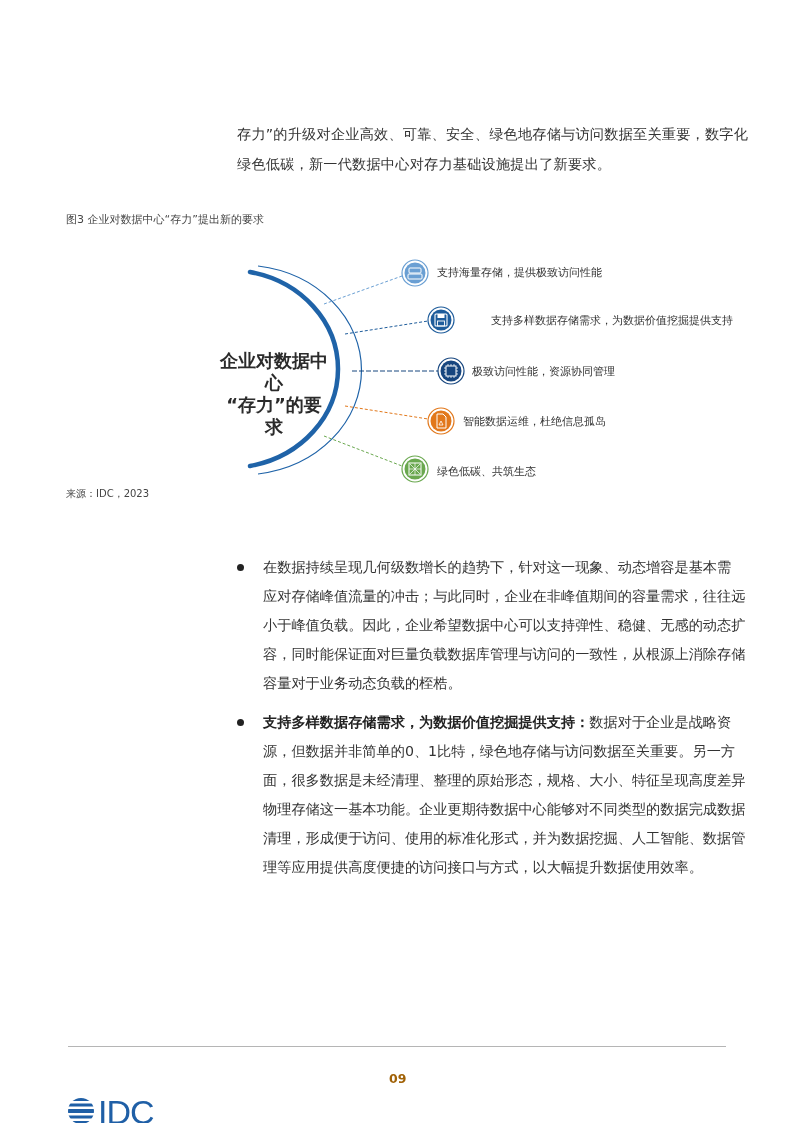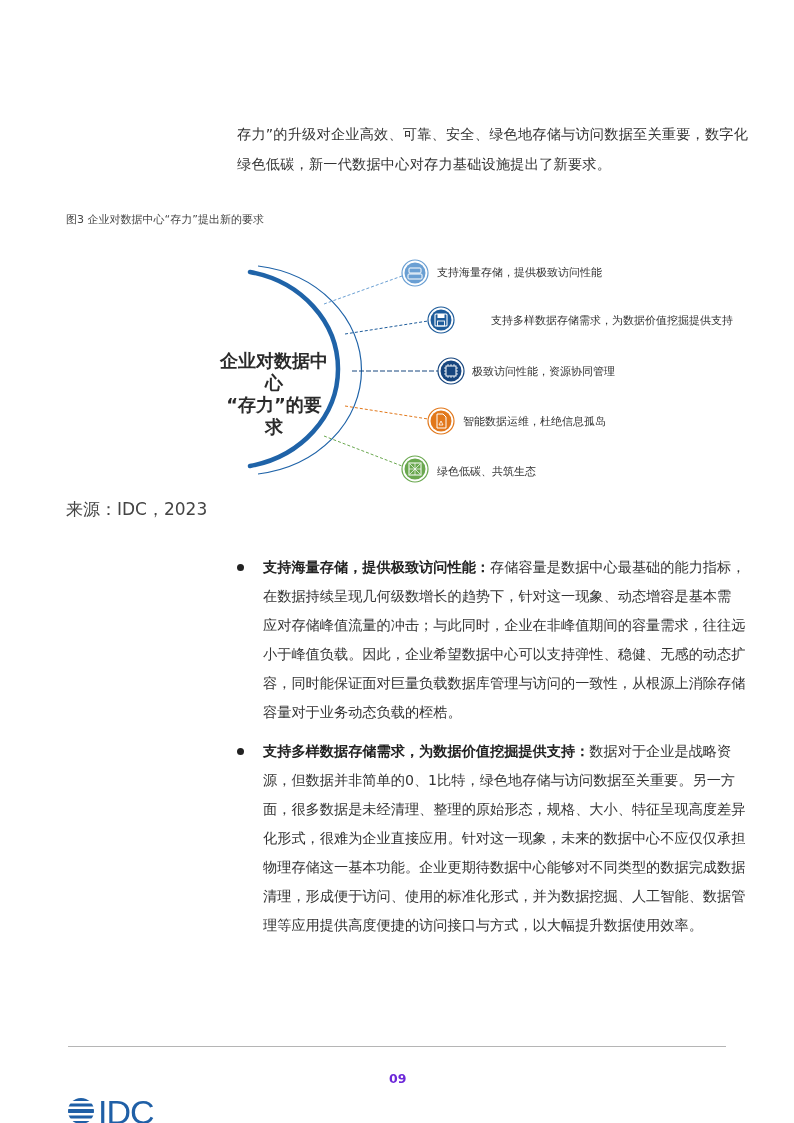--- a/index.html
+++ b/index.html
@@ -2,35 +2,35 @@
 <html><head>
 <meta charset="utf-8">
 <style>
   html, body { margin:0; padding:0; background:#ffffff; }
   body { width:794px; height:1123px; position:relative; overflow:hidden;
          font-family:"DejaVu Sans", "Liberation Sans", sans-serif; color:#333; }
   .intro { position:absolute; left:237px; top:119px; width:500px; font-size:14.2px;
            line-height:30px; color:#333; letter-spacing:0.2px; }
   .intro div { white-space:nowrap; }
   .caption { position:absolute; left:66px; top:212px; font-size:11px; color:#444; }
-  .source { position:absolute; left:66px; top:498px; font-size:17px; color:#444; }
+  .source { position:absolute; left:66px; top:487px; font-size:10px; color:#444; }
   .diagram { position:absolute; left:0; top:0; width:794px; height:520px; }
   .center-title { position:absolute; left:218px; top:350px; width:112px; text-align:center;
                   font-size:18px; font-weight:bold; color:#2b2b2b; line-height:22px; }
   .item-label { position:absolute; font-size:11px; color:#333; white-space:nowrap; }
   .bullets { position:absolute; left:237px; top:553px; width:500px; }
   .bullet { position:relative; padding-left:26px; font-size:14.2px; line-height:29px;
             color:#333; margin-bottom:10px; }
   .bullet .dot { position:absolute; left:0; top:11px; width:7px; height:7px; border-radius:50%;
                  background:#222; }
   .bullet .line { white-space:nowrap; }
   .bullet b { color:#222; }
   .footer-rule { position:absolute; left:68px; top:1046px; width:658px; height:1px; background:#b5b5b5; }
   .logo { position:absolute; left:68px; top:1062px; width:100px; height:34px;margin-top:32px; }
-  .page-num { position:absolute; left:389px; top:1071px; font-size:12.5px; font-weight:bold; color:#6d28d9; }
+  .page-num { position:absolute; left:389px; top:1071px; font-size:12.5px; font-weight:bold; color:#a16207; }
 </style>
 </head>
 <body>
 
 <div class="intro">
   <div>存力”的升级对企业高效、可靠、安全、绿色地存储与访问数据至关重要，数字化</div>
   <div>绿色低碳，新一代数据中心对存力基础设施提出了新要求。</div>
 </div>
 
 <div class="caption">图3 企业对数据中心“存力”提出新的要求</div>
@@ -94,33 +94,31 @@
   <div class="item-label" style="left:472px; top:364px;">极致访问性能，资源协同管理</div>
   <div class="item-label" style="left:463px; top:414px;">智能数据运维，杜绝信息孤岛</div>
   <div class="item-label" style="left:437px; top:464px;">绿色低碳、共筑生态</div>
 </div>
 
 <div class="source">来源：IDC，2023</div>
 
 <div class="bullets">
   <div class="bullet">
     <span class="dot"></span>
-    <div class="line"><b>支持海量存储，提供极致访问性能：</b><span>存储容量是数据中心最基础的能力指标，</span></div>
     <div class="line">在数据持续呈现几何级数增长的趋势下，针对这一现象、动态增容是基本需</div>
     <div class="line">应对存储峰值流量的冲击；与此同时，企业在非峰值期间的容量需求，往往远</div>
     <div class="line">小于峰值负载。因此，企业希望数据中心可以支持弹性、稳健、无感的动态扩</div>
     <div class="line">容，同时能保证面对巨量负载数据库管理与访问的一致性，从根源上消除存储</div>
     <div class="line">容量对于业务动态负载的桎梏。</div>
   </div>
   <div class="bullet">
     <span class="dot"></span>
     <div class="line"><b>支持多样数据存储需求，为数据价值挖掘提供支持：</b><span>数据对于企业是战略资</span></div>
     <div class="line">源，但数据并非简单的0、1比特，绿色地存储与访问数据至关重要。另一方</div>
     <div class="line">面，很多数据是未经清理、整理的原始形态，规格、大小、特征呈现高度差异</div>
-    <div class="line">化形式，很难为企业直接应用。针对这一现象，未来的数据中心不应仅仅承担</div>
     <div class="line">物理存储这一基本功能。企业更期待数据中心能够对不同类型的数据完成数据</div>
     <div class="line">清理，形成便于访问、使用的标准化形式，并为数据挖掘、人工智能、数据管</div>
     <div class="line">理等应用提供高度便捷的访问接口与方式，以大幅提升数据使用效率。</div>
   </div>
 </div>
 
 <div class="footer-rule"></div>
 <div class="logo">
   <svg width="100" height="34" viewBox="0 0 100 34">
     <defs>

